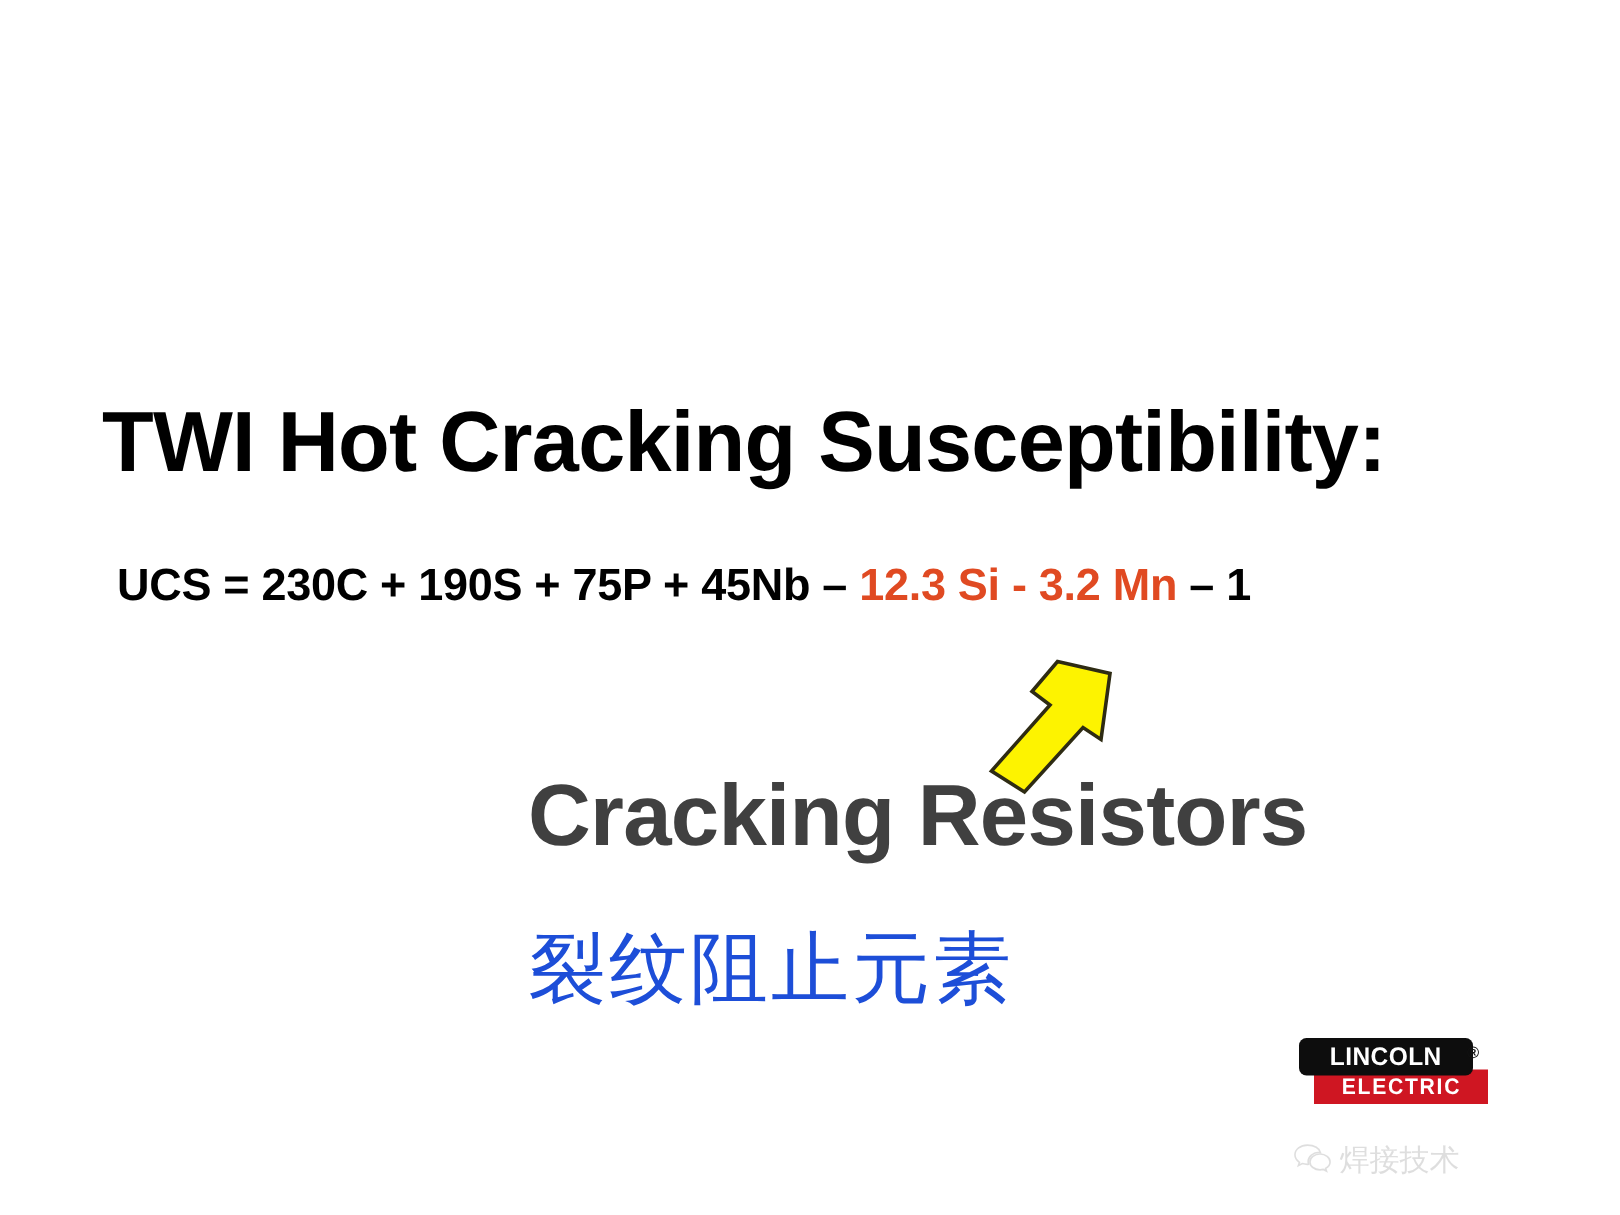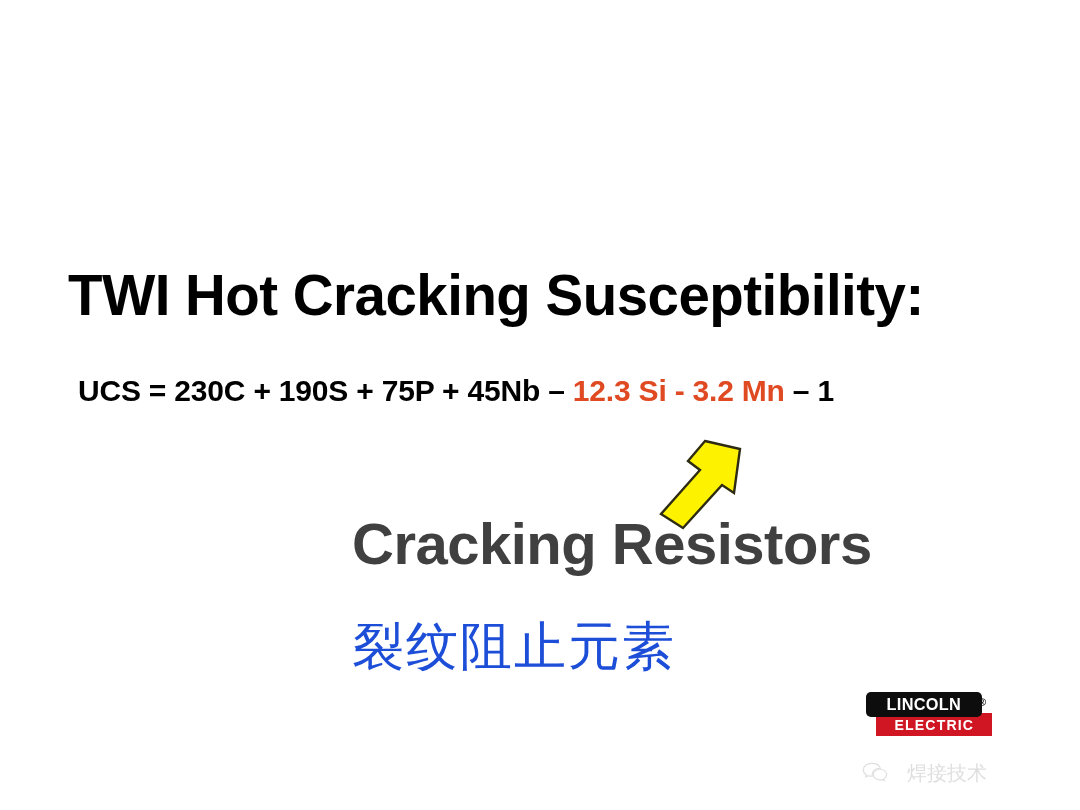--- a/index.html
+++ b/index.html
@@ -156,21 +156,21 @@
   }
 
   
   .watermark {
     position: absolute;
     left: 862px;
     top: 758px;
     height: 30px;
     display: flex;
     align-items: center;
-    gap: 19px;
+    gap: 5px;
     opacity: 0.28;
   }
   .watermark .wm-icon {
     width: 26px;
     height: 22px;
     flex: 0 0 auto;
   }
   .watermark .wm-icon svg {
     display: block;
     width: 100%;

